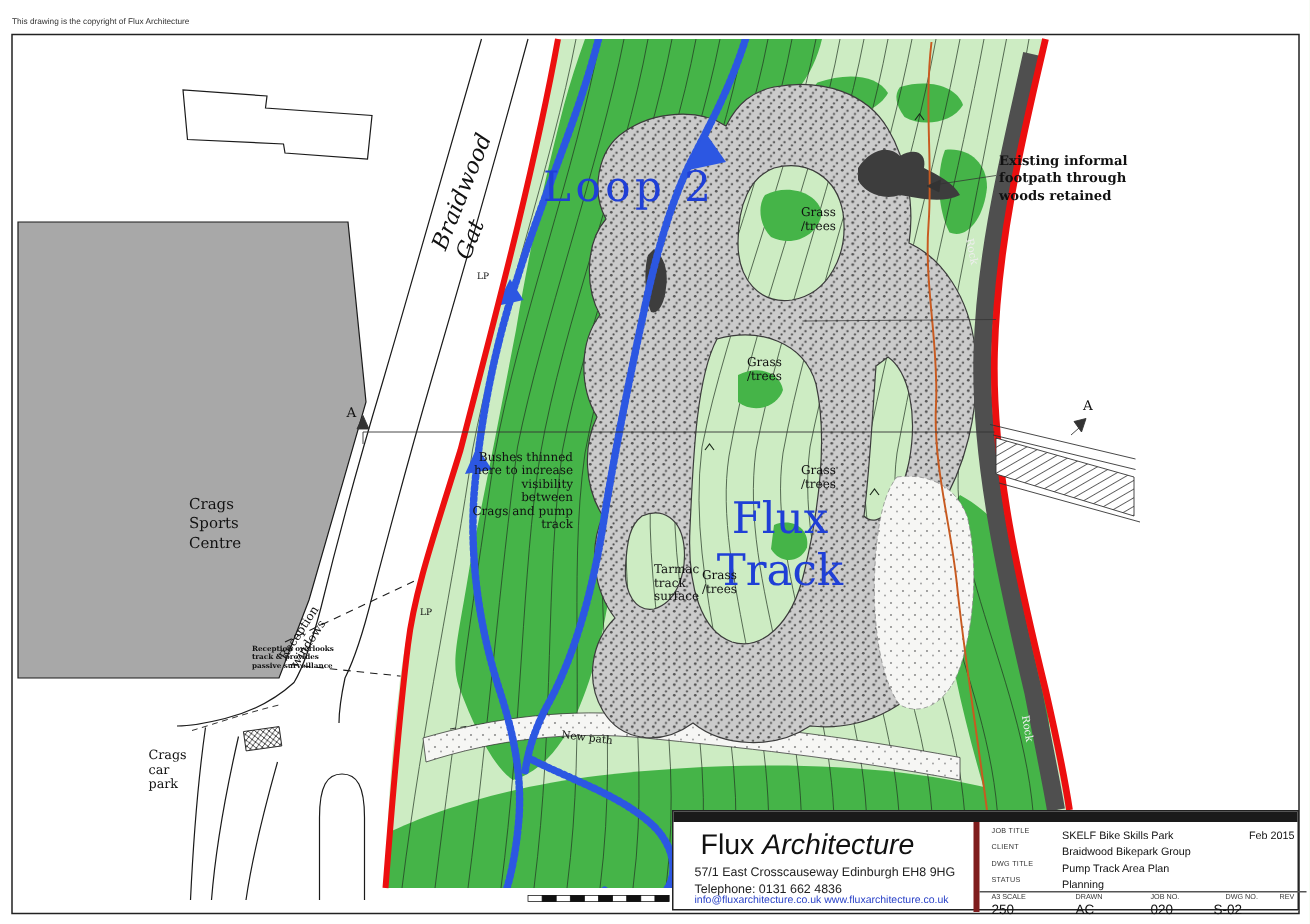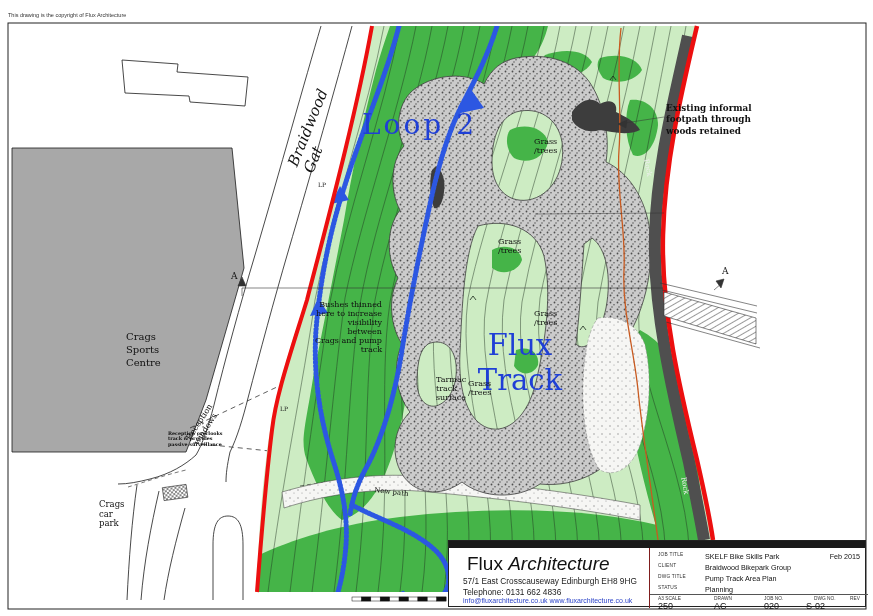--- a/index.html
+++ b/index.html
@@ -14,21 +14,21 @@
   #titleblock{position:absolute;left:448px;top:540px;width:418px;height:67px;
               background:#fff;border:1px solid #222;box-sizing:border-box;
               font-family:"Liberation Sans",sans-serif;}
   #tb-bar{position:absolute;left:0;top:0;width:100%;height:7px;background:#1a1a1a;}
   #tb-left{position:absolute;left:0;top:7px;width:200px;height:60px;}
   #tb-firm{position:absolute;left:6px;top:5px;font-size:19px;color:#111;margin-left:12px;}
   #tb-firm .it{font-style:italic;}
   #tb-addr{position:absolute;left:14px;top:28px;font-size:8.3px;color:#222;}
   #tb-phone{position:absolute;left:14px;top:39px;font-size:8.3px;color:#222;}
   #tb-mail{position:absolute;left:14px;top:49px;font-size:7px;color:#2b43c8;}
-  #tb-right{position:absolute;left:200px;top:7px;width:218px;height:60px;border-left:1px solid #7f1d1d;}
+  #tb-right{position:absolute;left:200px;top:7px;width:218px;height:60px;border-left:4px solid #7f1d1d;}
   .tb-row{position:absolute;left:0;width:100%;height:10px;}
   .tb-label{position:absolute;left:8px;font-size:4.8px;color:#333;letter-spacing:.2px;}
   .tb-value{position:absolute;left:55px;font-size:7.2px;color:#111;}
   .tb-date{position:absolute;right:8px;font-size:7.2px;color:#111;margin-left:24px;}
   .tb-flabel{position:absolute;font-size:4.8px;color:#333;top:48px;}
   .tb-fvalue{position:absolute;font-size:9px;color:#111;top:53px;}
   #tb-hline{position:absolute;left:0;top:46px;width:100%;border-top:0.5px solid #555;}
 </style>
 </head>
 <body>

